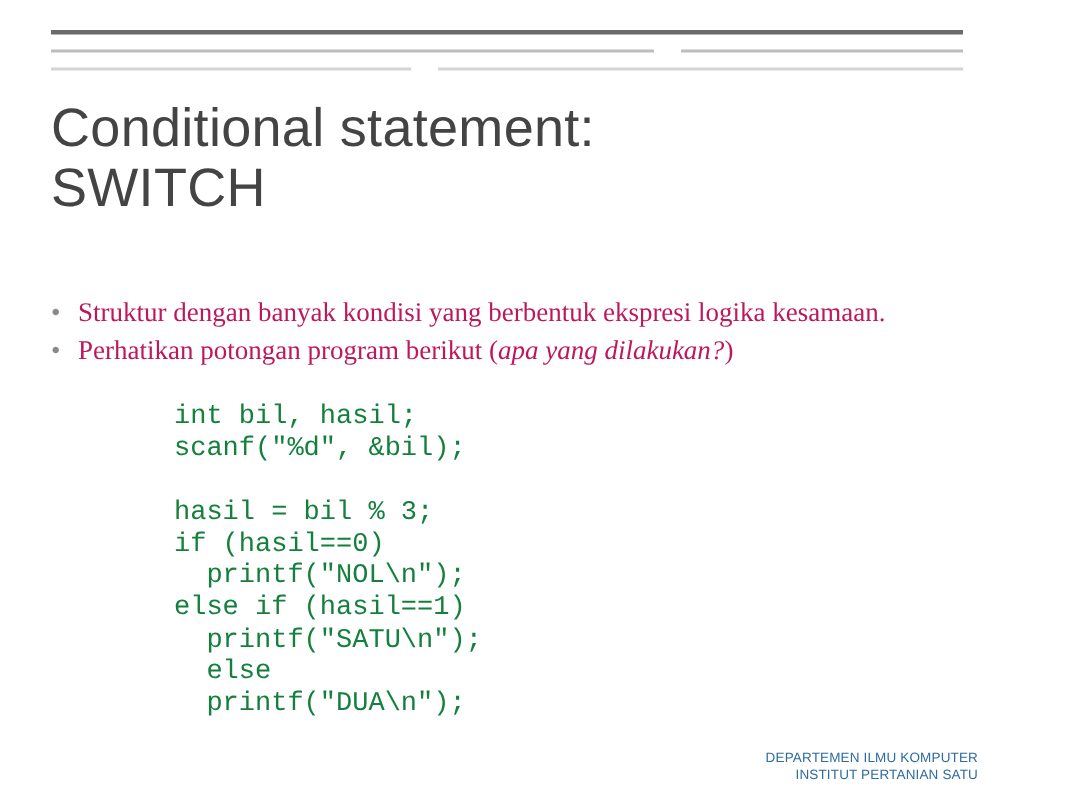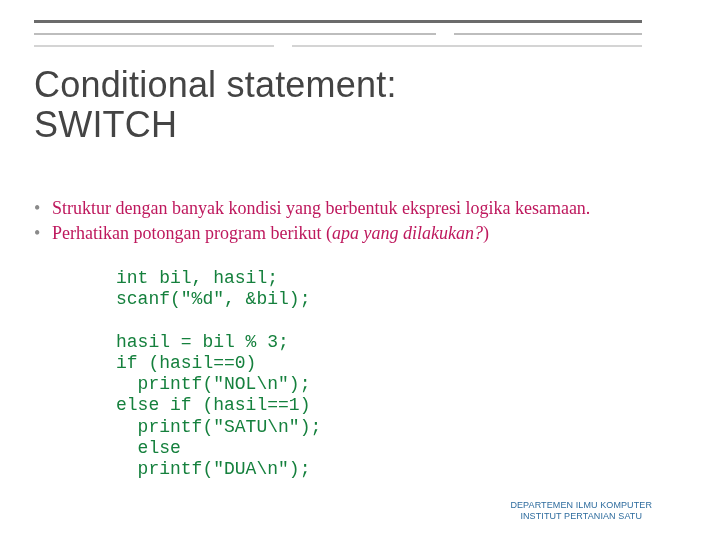--- a/index.html
+++ b/index.html
@@ -11,21 +11,21 @@
   .bar-mid-right { position: absolute; top: 13px; left: 420px; right: 0; height: 2px; background: #bdbdbd; }
   .bar-bot-left { position: absolute; top: 25px; left: 0; width: 240px; height: 2px; background: #d4d4d4; }
   .bar-bot-right { position: absolute; top: 25px; left: 258px; right: 0; height: 2px; background: #d4d4d4; }
   .title { position: absolute; top: 65px; left: 34px; width: 480px; font-family: 'Trebuchet MS','Segoe UI',Tahoma,sans-serif; font-size: 36px; line-height: 1.1; color: #444; letter-spacing: 0.2px; }
   .bullets { position: absolute; top: 172px; left: 34px; right: 34px; font-size: 18px; line-height: 1.25; color: #be185d; margin-top: 25px; }
   .bullets ul { list-style: none; }
   .bullets li { position: relative; padding-left: 18px; margin-bottom: 2px; }
   .bullets li::before { content: "•"; position: absolute; left: 0; top: 0; color: #8a8a8a; font-size: 18px; }
   em.italic { }
   .code { position: absolute; top: 268px; left: 116px; right: 60px; font-family: "Courier New", Courier, monospace; font-size: 18px; line-height: 1.18; color: #15803d; white-space: pre; }
-  .footer { position: absolute; bottom: 18px; right: 24px; text-align: center; font-family: 'Trebuchet MS','Segoe UI',Tahoma,sans-serif; font-size: 9px; color: #2e6c9e; line-height: 1.2; letter-spacing: 0.1px; }
+  .footer { position: absolute; bottom: 18px; right: 24px; text-align: right; font-family: 'Trebuchet MS','Segoe UI',Tahoma,sans-serif; font-size: 9px; color: #2e6c9e; line-height: 1.2; letter-spacing: 0.1px; }
 </style>
 </head>
 <body>
 
 <div class="slide">
 
   <div class="topbar">
     <div class="bar-top"></div>
     <div class="bar-mid-left"></div>
     <div class="bar-mid-right"></div>

